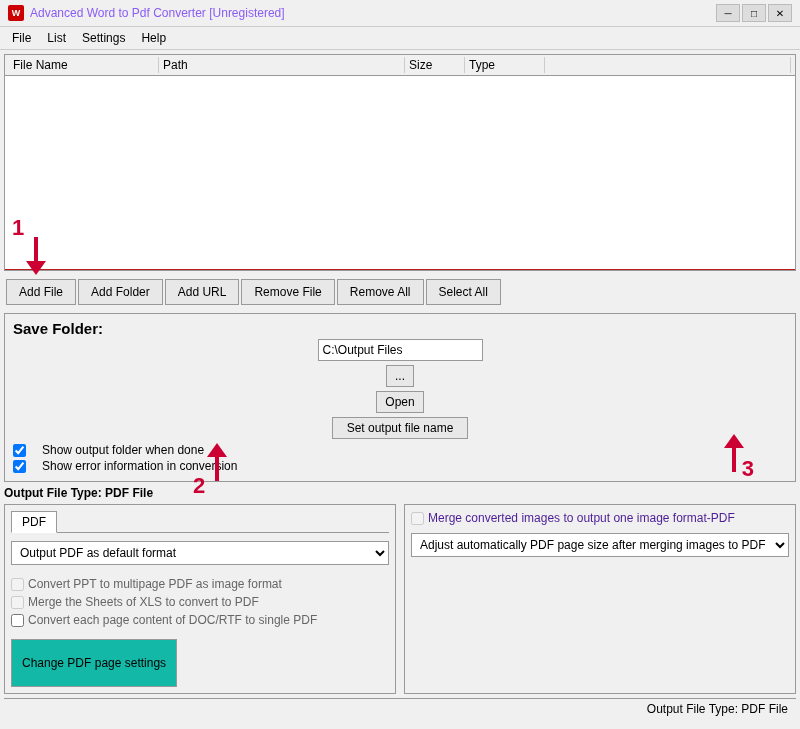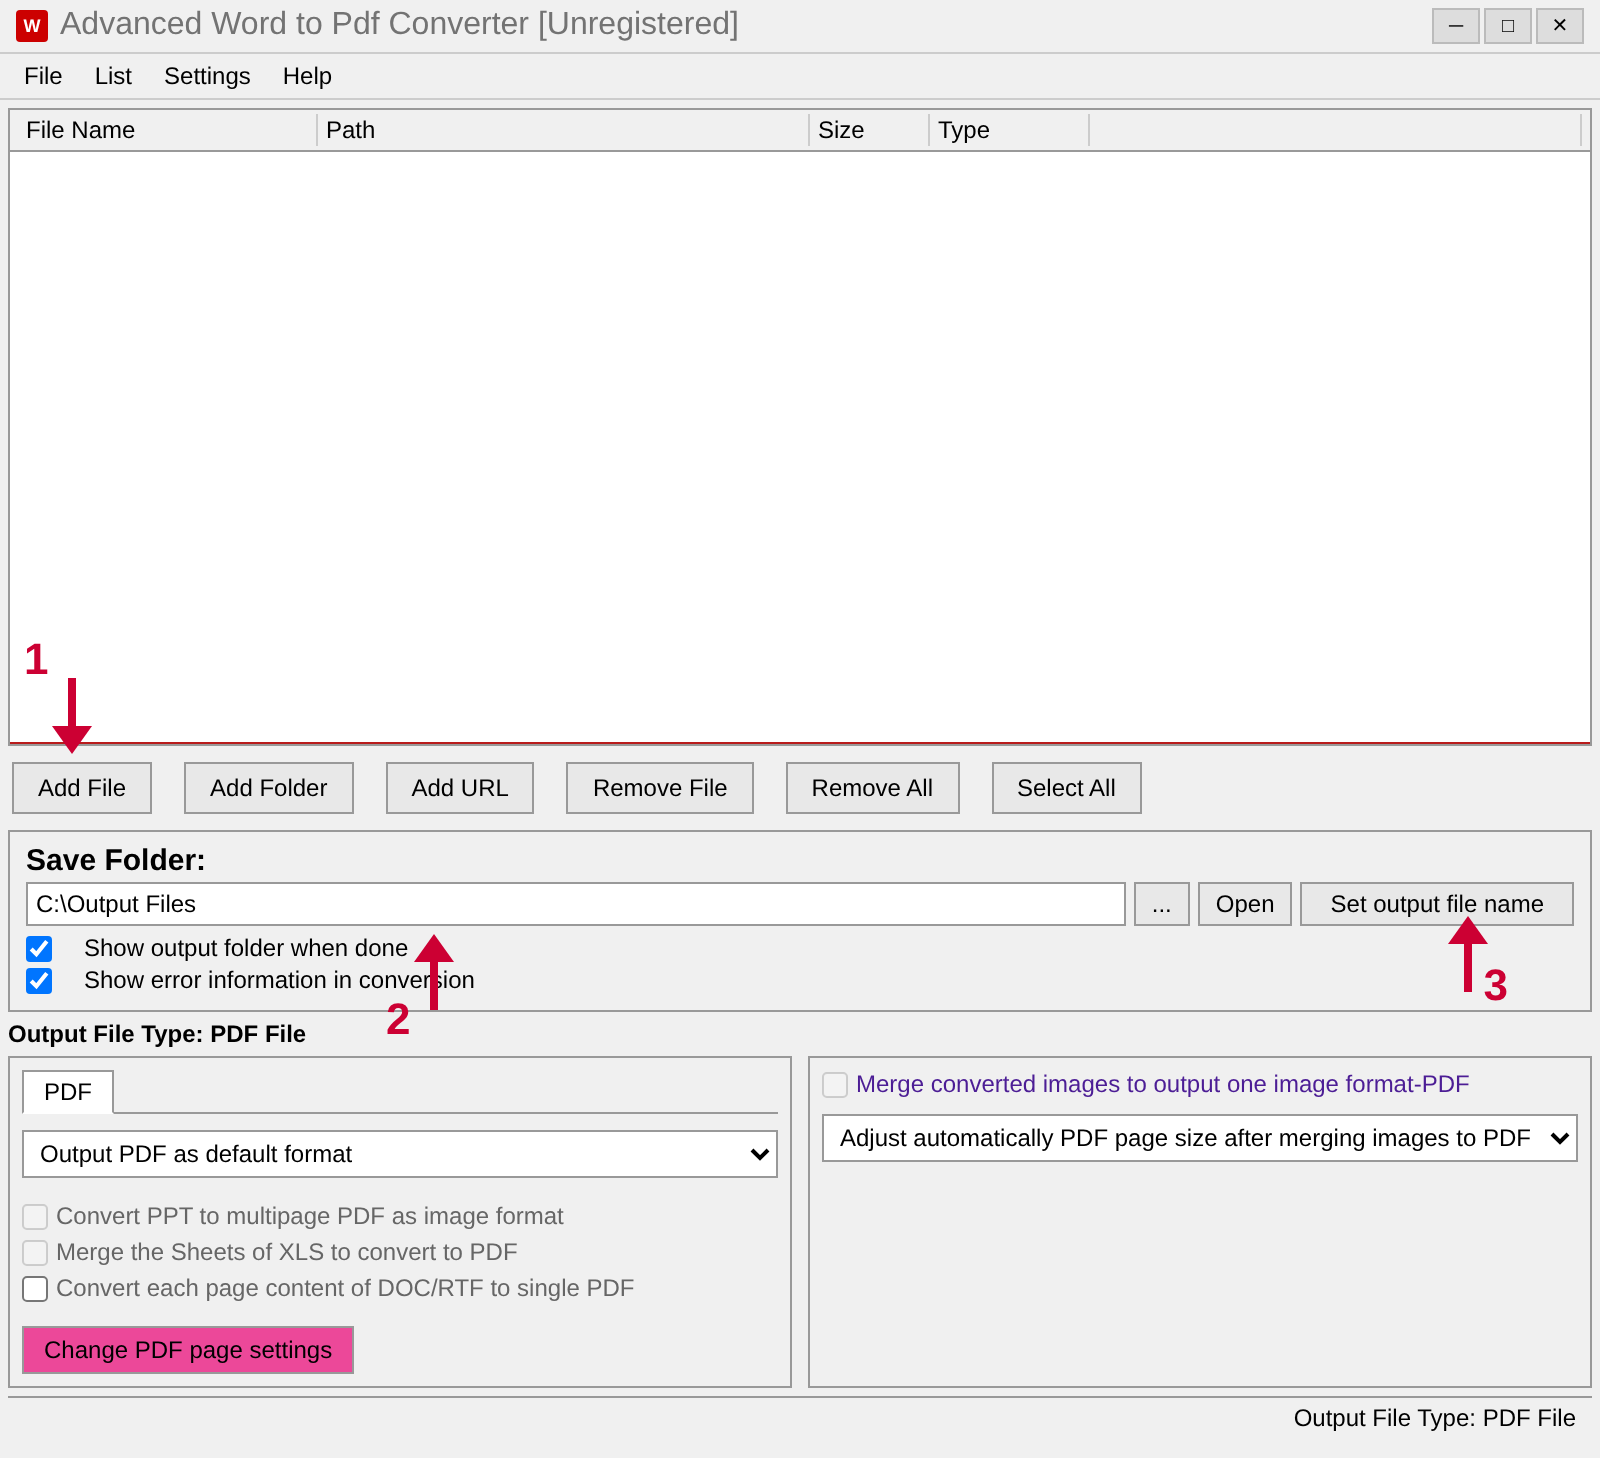--- a/index.html
+++ b/index.html
@@ -32,22 +32,22 @@
       background: #c00;
       border-radius: 2px;
       display: flex;
       align-items: center;
       justify-content: center;
       color: white;
       font-size: 9px;
       font-weight: bold;
     }
     .title-bar-title {
-      font-size: 16px;
-      color: #737373;
+      font-size: 12px;
+      color: #8b5cf6;
     }
     .title-bar-controls {
       display: flex;
       gap: 2px;
     }
     .title-bar-btn {
       width: 24px;
       height: 18px;
       background: #ddd;
       border: 1px solid #bbb;
@@ -104,21 +104,21 @@
     }
     .file-list-body {
       height: calc(100% - 22px);
       background: white;
     }
 
     
     .toolbar {
       display: flex;
       align-items: flex-end;
-      gap: 16px;
+      gap: 2px;
       padding: 4px 2px;
       position: relative;
     }
     .toolbar-btn {
       padding: 5px 12px;
       background: #e8e8e8;
       border: 1px solid #999;
       cursor: pointer;
       font-size: 12px;
       white-space: nowrap;
@@ -143,20 +143,21 @@
     .save-folder-title {
       font-size: 15px;
       font-weight: bold;
       margin-bottom: 2px;
     }
     .save-folder-row {
       display: flex;
       align-items: center;
       gap: 4px;
       margin-bottom: 4px;
+      flex-direction: column;
     }
     .path-input {
       flex: 1;
       padding: 3px 4px;
       border: 1px solid #999;
       font-size: 12px;
       background: white;
     }
     .small-btn {
       padding: 3px 8px;
@@ -237,22 +238,22 @@
       display: flex;
       align-items: center;
       gap: 4px;
       margin: 4px 0;
       color: #666;
     }
     .option-row input[type="checkbox"] {
       margin: 0;
     }
     .change-pdf-btn {
-      padding: 4px 10px;
-      background: #ec4899;
+      padding: 16px 10px;
+      background: #14b8a6;
       border: 1px solid #999;
       cursor: pointer;
       font-size: 12px;
       margin-top: 8px;
     }
 
     
     .status-bar {
       background: #f0f0f0;
       border-top: 1px solid #999;

